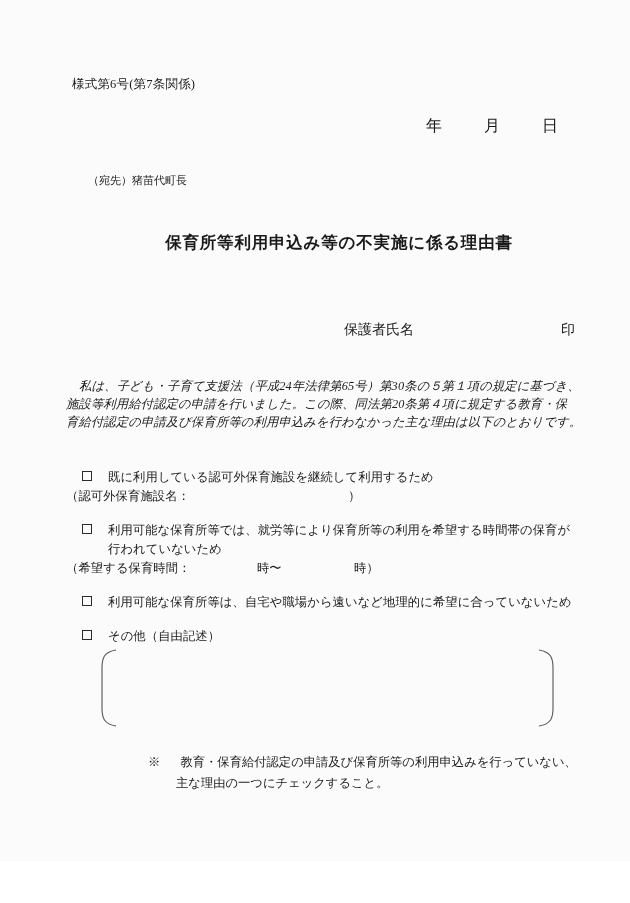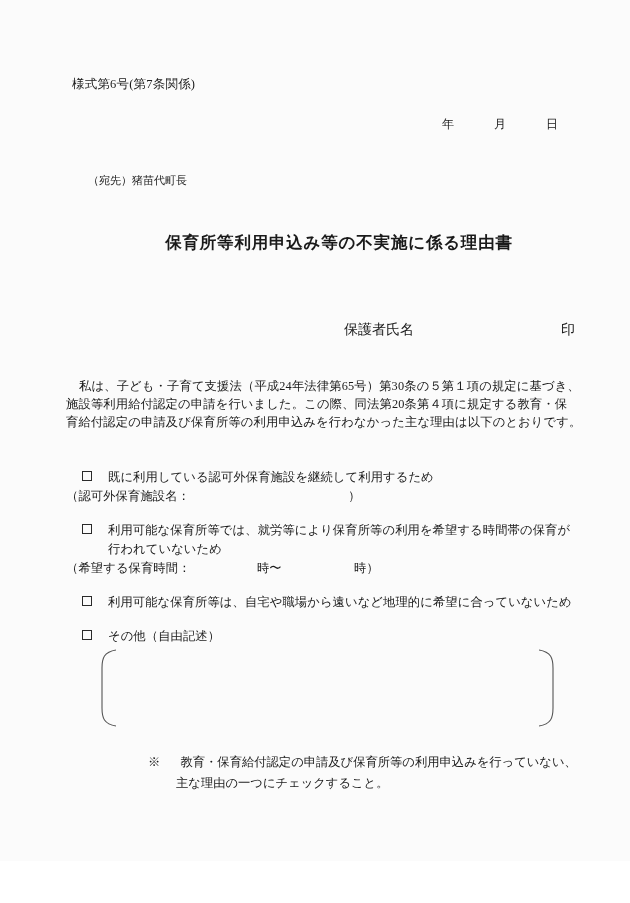--- a/index.html
+++ b/index.html
@@ -28,21 +28,21 @@
     left: 72px;
     top: 76px;
     font-size: 12.5px;
     letter-spacing: 0.2px;
     white-space: nowrap;
   }
   .date-line {
     position: absolute;
     right: 72px;
     top: 116px;
-    font-size: 12px;
+    font-size: 16px;
     white-space: nowrap;
   }
   .date-line .gap {
     display: inline-block;
     width: 34px;
   }
   .addressee {
     position: absolute;
     left: 88px;
     top: 173px;
@@ -78,20 +78,21 @@
 
   
   .body-para {
     position: absolute;
     left: 66px;
     top: 377px;
     width: 500px;
     font-size: 12.3px;
     line-height: 18px;
     letter-spacing: 0.15px;
+    font-style: italic;
   }
   .body-para .ln {
     display: block;
     white-space: nowrap;
   }
   .body-para .ln.indent {
     text-indent: 13px;
   }
 
   

